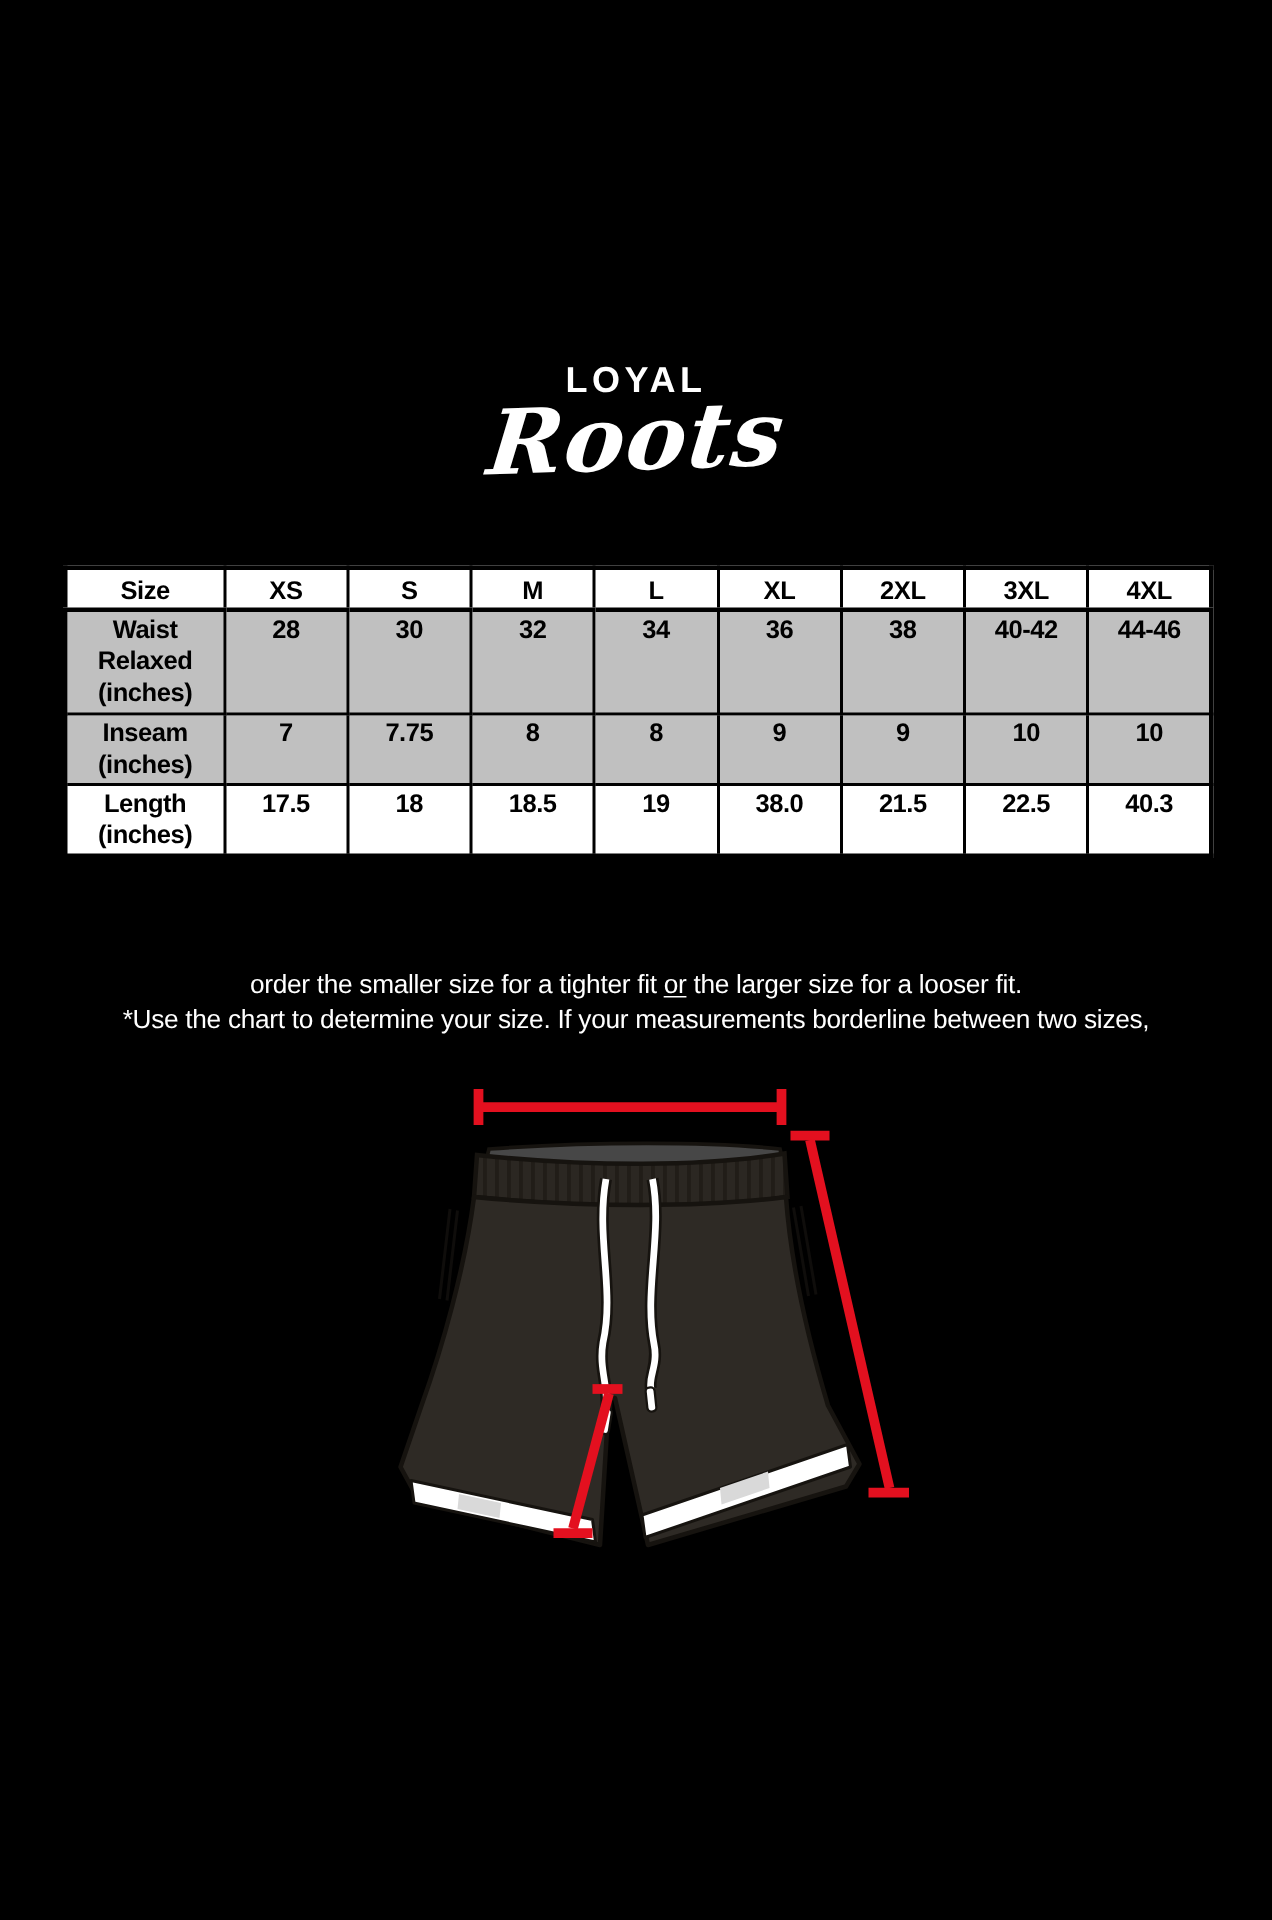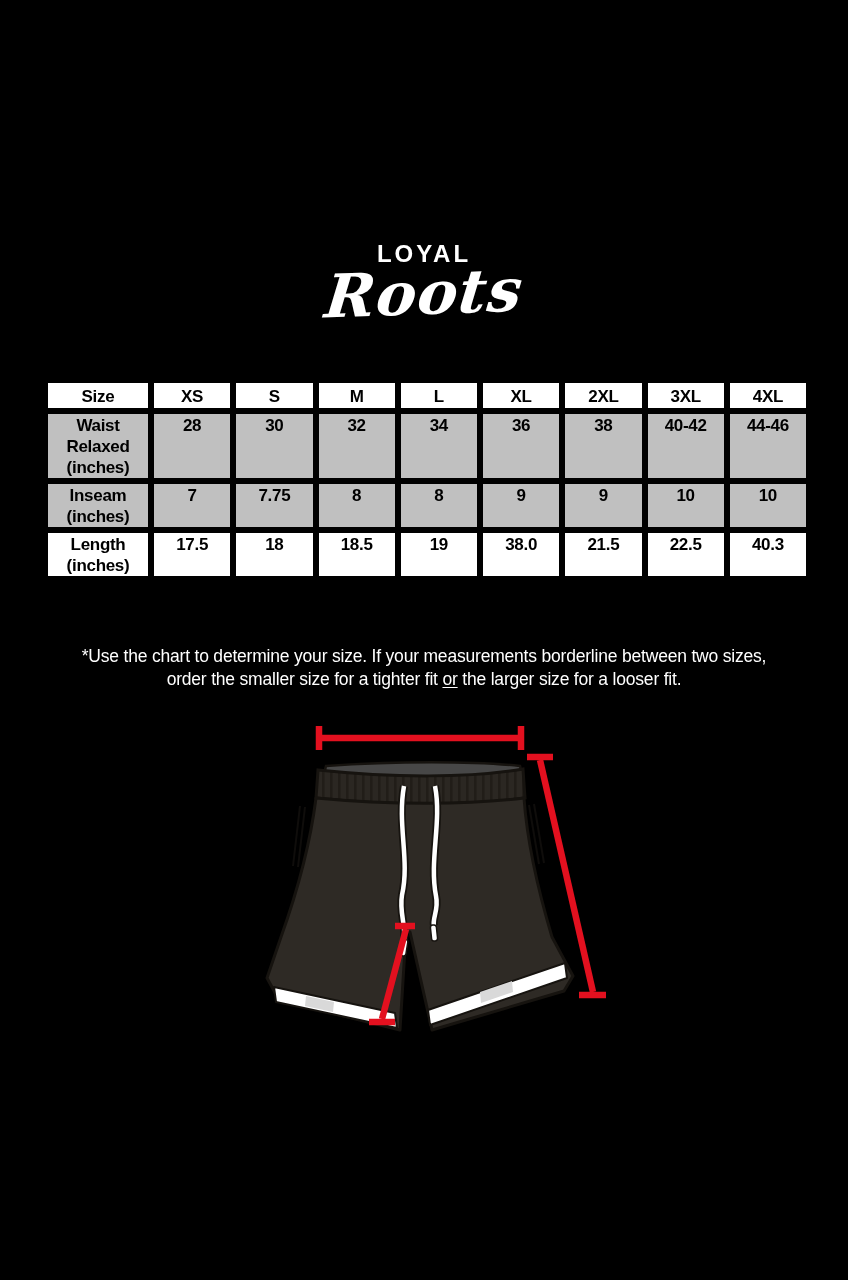--- a/index.html
+++ b/index.html
@@ -10,21 +10,21 @@
   .logo{position:absolute;top:241px;left:0;width:100%;text-align:center;color:#fff;}
   .logo-top{font-size:24px;font-weight:bold;letter-spacing:3px;line-height:26px;}
   .logo-script{display:inline-block;font-family:"DejaVu Serif",serif;font-style:italic;
                font-weight:bold;font-size:60px;line-height:64px;margin-top:-6px;
                transform:skewX(-8deg) rotate(-2deg);letter-spacing:1px;}
 
   
   .size-table{position:absolute;left:42px;top:377px;width:764px;border-collapse:collapse;
               table-layout:fixed;background:#fff;font-weight:bold;font-size:17px;color:#000;
               text-align:center;border:3px solid #000;}
-  .size-table th,.size-table td{border:6px solid #000000;padding:1px 2px 0;line-height:21px;
+  .size-table th,.size-table td{border:2px solid #000000;padding:1px 2px 0;line-height:21px;
               letter-spacing:-0.3px;overflow:hidden;}
   .size-table thead th{height:24px;vertical-align:middle;background:#fff;border-bottom:3px solid #000;}
   .size-table tbody td{vertical-align:top;background:#fff;}
   .size-table tbody tr.shaded td{background:#c0c0c0;}
 
   
   .note{position:absolute;top:645px;left:0;width:100%;text-align:center;color:#fff;
         font-size:17.5px;line-height:23px;letter-spacing:-0.2px;}
   .note .u{text-decoration:underline;text-underline-offset:2px;}
 
@@ -90,22 +90,22 @@
           <td>19</td>
           <td>38.0</td>
           <td>21.5</td>
           <td>22.5</td>
           <td>40.3</td>
         </tr>
       </tbody>
   </table>
 
   <div class="note">
+    <div><span>order the smaller size for a tighter fit </span><span class="u">or</span><span> the larger size for a looser fit.</span></div>
     <div>*Use the chart to determine your size. If your measurements borderline between two sizes,</div>
-    <div><span>order the smaller size for a tighter fit </span><span class="u">or</span><span> the larger size for a looser fit.</span></div>
   </div>
 
   <svg class="diagram" viewBox="0 0 380 360">
     <defs>
       <pattern id="ribs" width="8" height="10" patternUnits="userSpaceOnUse">
         <rect width="8" height="10" fill="#2b2722"></rect>
         <rect width="2.6" height="10" fill="#211d18"></rect>
       </pattern>
     </defs>
 

